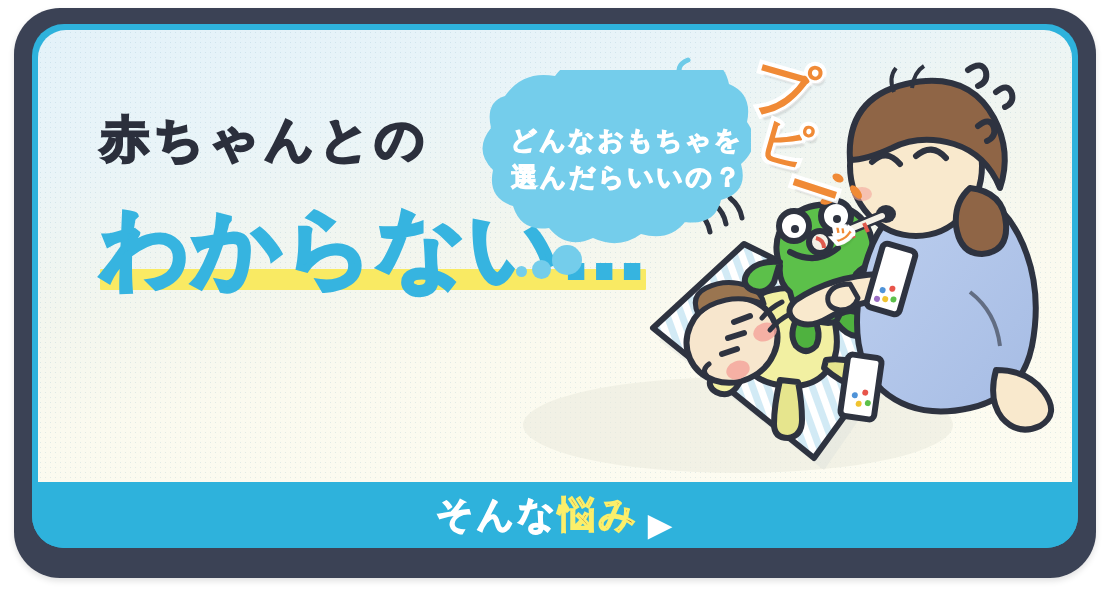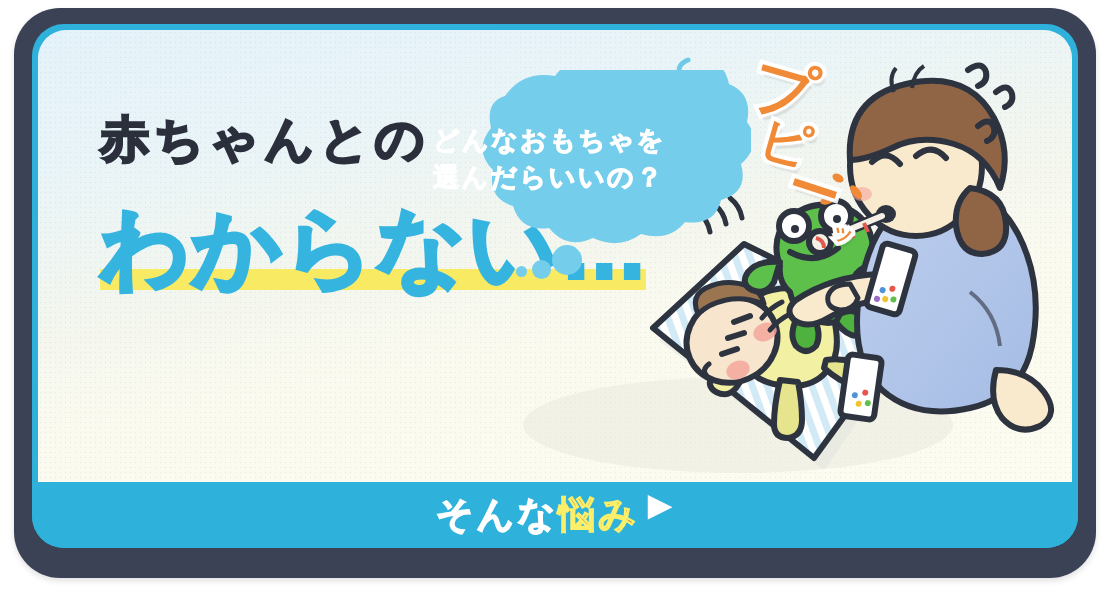--- a/index.html
+++ b/index.html
@@ -113,21 +113,21 @@
   #mark2 { width: 287px; bottom: 2px; }
   #mark3 { width: 546px; bottom: 2px; }
 
   
   #cloud-wrap { position: absolute; left: 395px; top: 40px; z-index: 16; }
   #cloud-svg { display: block; filter: none; }
   #cloud-text {
     position: absolute;
     left: 0; top: 52px;
     width: 310px;
-    text-align: left;
+    text-align: right;
     color: #ffffff;
     font-size: 26px;
     font-weight: 700;
     line-height: 1.42;
     letter-spacing: 2.5px;
     -webkit-text-stroke: 1.2px #ffffff;
   }
   .bub { position: absolute; border-radius: 50%; background: #74cdeb; z-index: 15; }
   #bub1 { left: 514px; top: 215px; width: 30px; height: 30px; }
   #bub2 { left: 494px; top: 230px; width: 19px; height: 19px; }
@@ -167,21 +167,21 @@
     justify-content: center;
     z-index: 20;
   }
   #cta-text {
     font-size: 37px;
     font-weight: 700;
     color: #ffffff;
     letter-spacing: 3px;
     -webkit-text-stroke: 1.4px #ffffff;
     display: flex;
-    align-items: flex-start;
+    align-items: flex-end;
   }
   #cta-text .accent {
     color: #7f1d1d;
     -webkit-text-stroke: 1.4px #fbef6a;
   }
   #cta-arrow {
     margin-left: 9px;
     font-size: 30px;
     -webkit-text-stroke: 0;
     line-height: 1;

